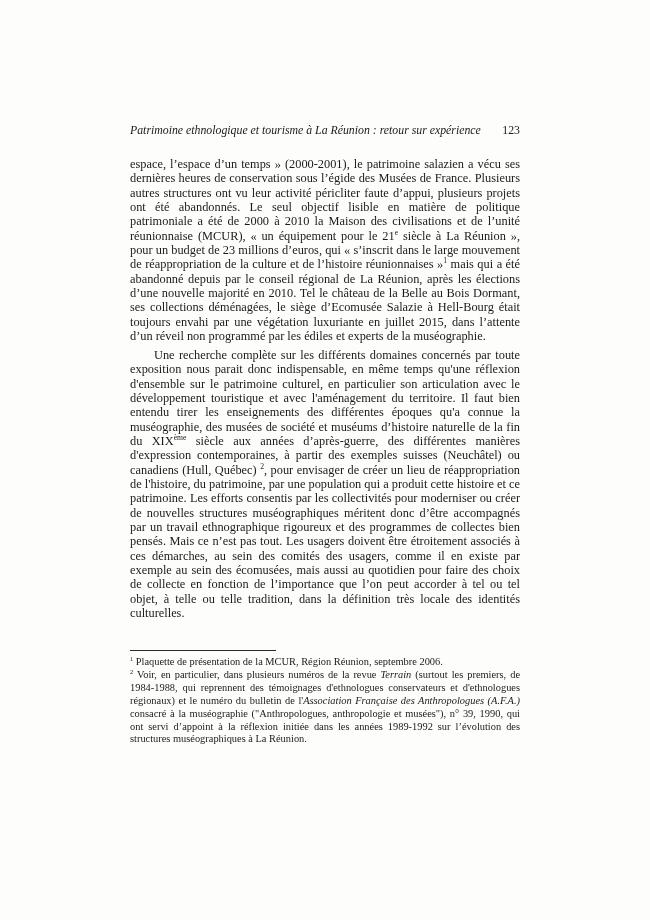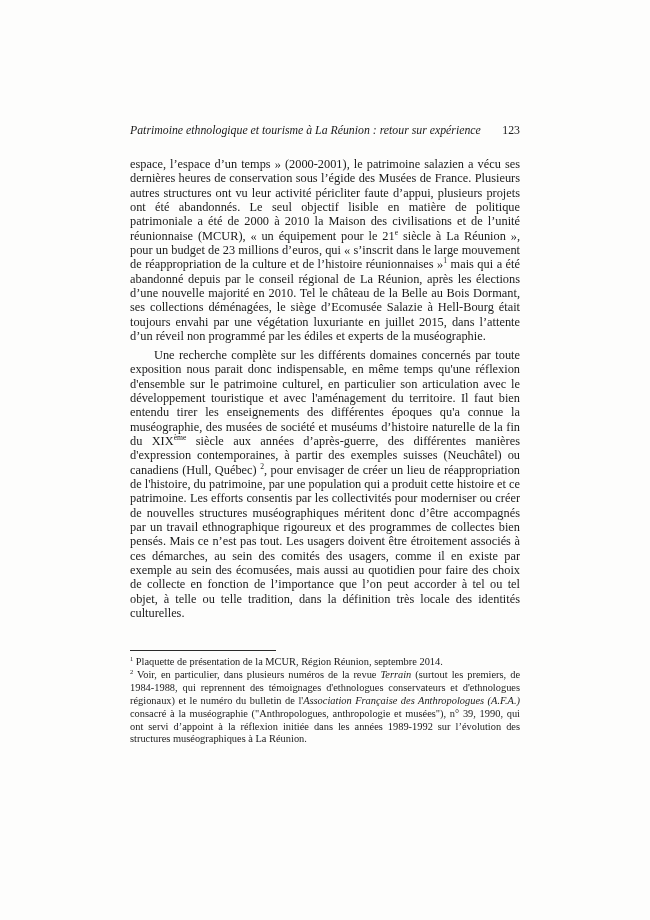--- a/index.html
+++ b/index.html
@@ -97,17 +97,17 @@
     <span class="pagenum">123</span>
   </div>
 
   <div class="body-text">
     <p class="para"><span>espace, l’espace d’un temps » (2000-2001), le patrimoine salazien a vécu ses dernières heures de conservation sous l’égide des Musées de France. Plusieurs autres structures ont vu leur activité péricliter faute d’appui, plusieurs projets ont été abandonnés. Le seul objectif lisible en matière de politique patrimoniale a été de 2000 à 2010 la Maison des civilisations et de l’unité réunionnaise (MCUR), « un équipement pour le 21</span><sup>e</sup><span> siècle à La Réunion », pour un budget de 23 millions d’euros, qui « s’inscrit dans le large mouvement de réappropriation de la culture et de l’histoire réunionnaises »</span><sup>1</sup><span> mais qui a été abandonné depuis par le conseil régional de La Réunion, après les élections d’une nouvelle majorité en 2010. Tel le château de la Belle au Bois Dormant, ses collections déménagées, le siège d’Ecomusée Salazie à Hell-Bourg était toujours envahi par une végétation luxuriante en juillet 2015, dans l’attente d’un réveil non programmé par les édiles et experts de la muséographie.</span></p>
     <p class="para indent"><span>Une recherche complète sur les différents domaines concernés par toute exposition nous parait donc indispensable, en même temps qu'une réflexion d'ensemble sur le patrimoine culturel, en particulier son articulation avec le développement touristique et avec l'aménagement du territoire. Il faut bien entendu tirer les enseignements des différentes époques qu'a connue la muséographie, des musées de société et muséums d’histoire naturelle de la fin du XIX</span><sup>ème</sup><span> siècle aux années d’après-guerre, des différentes manières d'expression contemporaines, à partir des exemples suisses (Neuchâtel) ou canadiens (Hull, Québec) </span><sup>2</sup><span>, pour envisager de créer un lieu de réappropriation de l'histoire, du patrimoine, par une population qui a produit cette histoire et ce patrimoine. Les efforts consentis par les collectivités pour moderniser ou créer de nouvelles structures muséographiques  méritent donc d’être accompagnés par un travail ethnographique rigoureux et des programmes de collectes bien pensés. Mais ce n’est pas tout. Les usagers doivent être étroitement associés à ces démarches, au sein des comités des usagers, comme il en existe par exemple au sein des écomusées, mais aussi au quotidien pour faire des choix de collecte en fonction de l’importance que l’on peut accorder à tel ou tel objet, à telle ou telle tradition, dans la définition très locale des identités culturelles.</span></p>
   </div>
 
   <div class="footnotes">
     <div class="footnote-rule"></div>
-    <p class="footnote"><sup>1</sup><span><span> Plaquette de présentation de la MCUR, Région Réunion, septembre 2014.</span></span></p>
+    <p class="footnote"><sup>1</sup><span><span> Plaquette de présentation de la MCUR, Région Réunion, septembre 2006.</span></span></p>
     <p class="footnote"><sup>2</sup><span><span> Voir, en particulier, dans plusieurs numéros de la revue </span><i>Terrain</i><span> (surtout les premiers, de 1984-1988, qui reprennent des témoignages d'ethnologues conservateurs et d'ethnologues régionaux) et le numéro du bulletin de l'</span><i>Association Française des Anthropologues (A.F.A.)</i><span> consacré à la muséographie ("Anthropologues, anthropologie et musées"), n° 39, 1990, qui ont servi d’appoint à la réflexion initiée dans les années 1989-1992 sur l’évolution des structures muséographiques à La Réunion.</span></span></p>
   </div>
 
 </div>
 
 </body></html>

